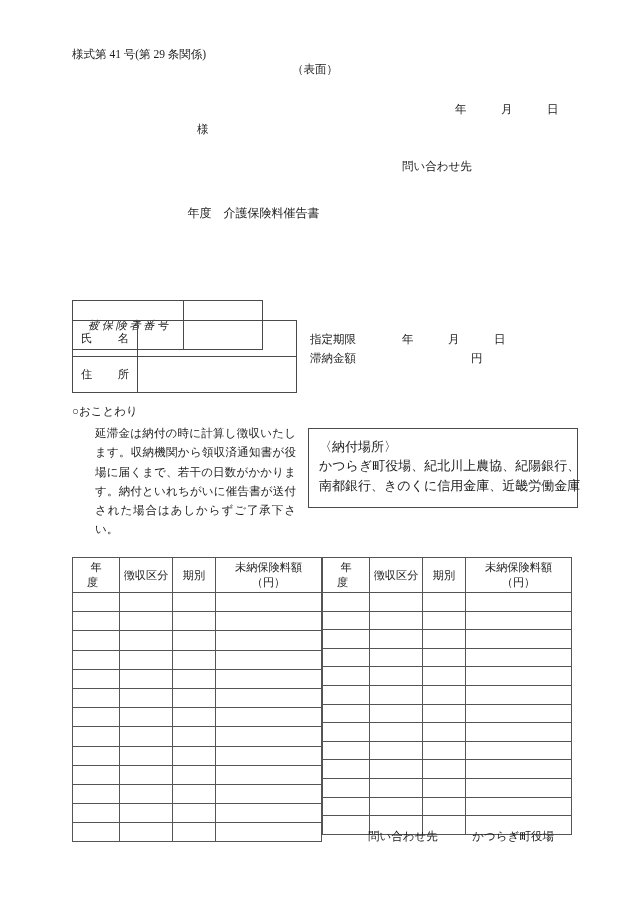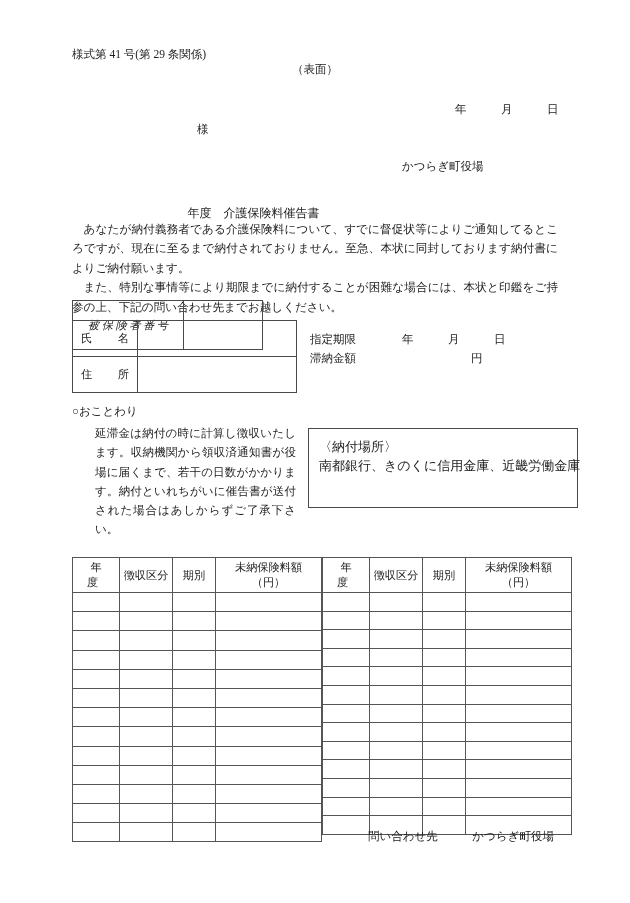--- a/index.html
+++ b/index.html
@@ -172,28 +172,24 @@
 </style>
 </head>
 <body>
 
 <div id="page">
 
   <div class="abs t form-no">様式第 41 号(第 29 条関係)</div>
   <div class="abs t side-mark">（表面）</div>
   <div class="abs t date-line">年　　　月　　　日</div>
   <div class="abs t sama">様</div>
-  <div class="abs t issuer">かつらぎ町役場</div>
+  <div class="abs t issuer">問い合わせ先</div>
 
   <div class="abs doc-title">年度　介護保険料催告書</div>
 
-  <div class="body-block">
-    <p>あなたが納付義務者である介護保険料について、すでに督促状等によりご通知してるところですが、現在に至るまで納付されておりません。至急、本状に同封しております納付書によりご納付願います。</p>
-    <p>また、特別な事情等により期限までに納付することが困難な場合には、本状と印鑑をご持参の上、下記の問い合わせ先までお越しください。</p>
-  </div>
 
   <table class="hi-table">
     <tbody>
         <tr>
       <td class="hi-label">被保険者番号</td>
       <td class="hi-value"></td>
     </tr>
   </tbody>
     </table>
 
@@ -215,20 +211,21 @@
     <div class="row">滞納金額　　　　　　　　　　円</div>
   </div>
 
   <div class="abs t notice-head">○おことわり</div>
   <div class="notice-body">
     <p>延滞金は納付の時に計算し徴収いたします。収納機関から領収済通知書が役場に届くまで、若干の日数がかかります。納付といれちがいに催告書が送付された場合はあしからずご了承下さい。</p>
   </div>
 
   <div class="pay-box">
     <div>〈納付場所〉</div>
+    <div>かつらぎ町役場、紀北川上農協、紀陽銀行、</div>
     <div>南都銀行、きのくに信用金庫、近畿労働金庫</div>
   </div>
 
   <table class="ledger ledger-left">
     <thead>
       <tr>
         <th class="c-year th-year">年　度</th>
         <th class="c-kubun">徴収区分</th>
         <th class="c-kibetsu">期別</th>
         <th class="c-amount th-amount">

